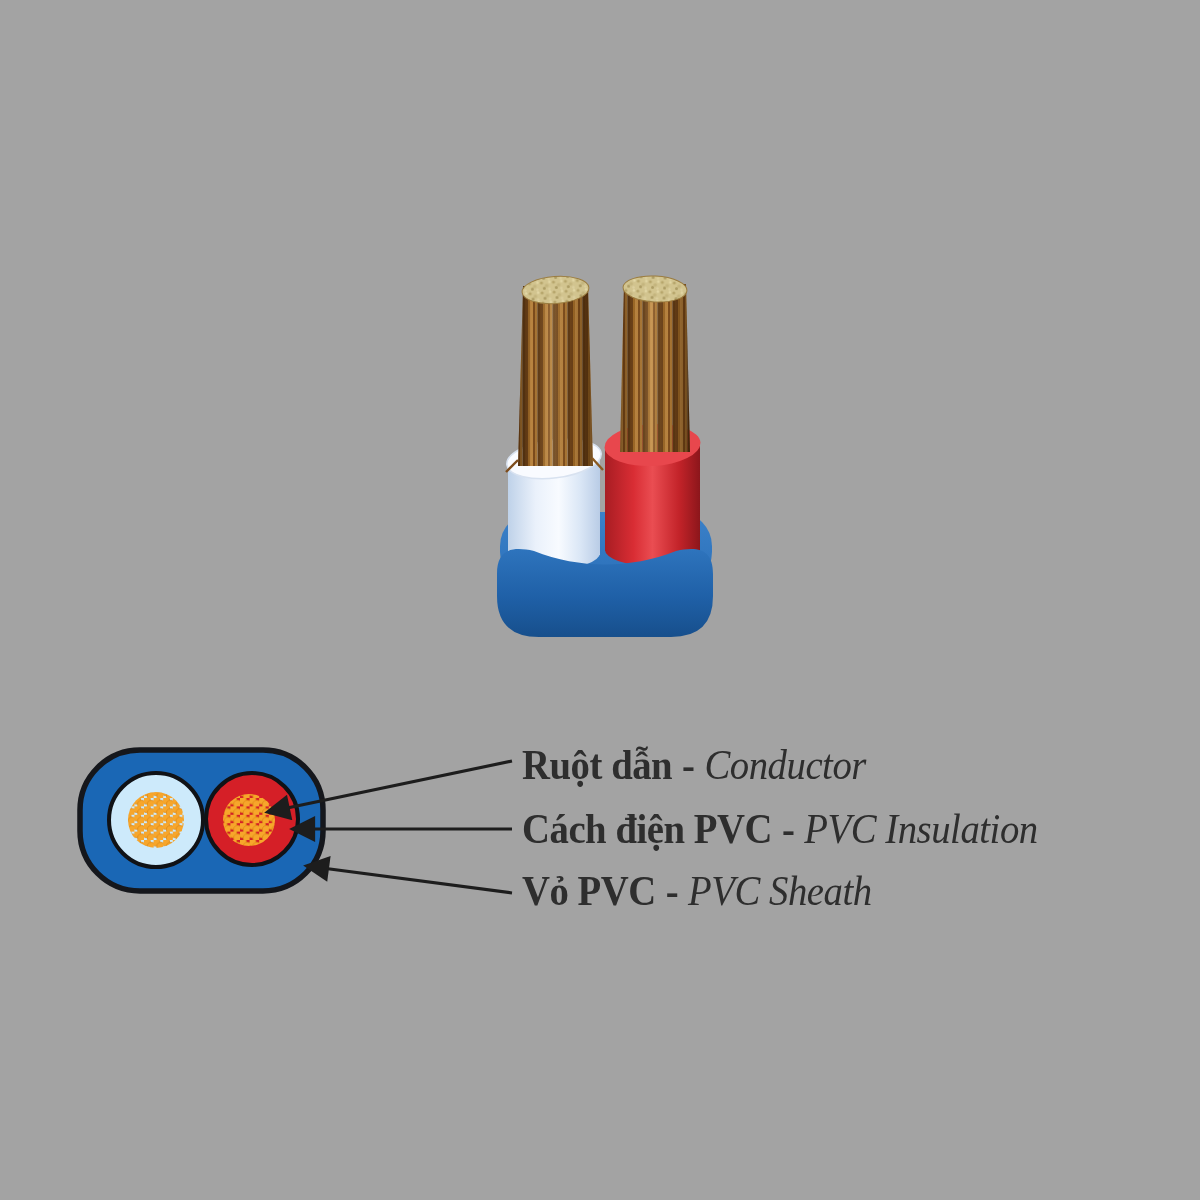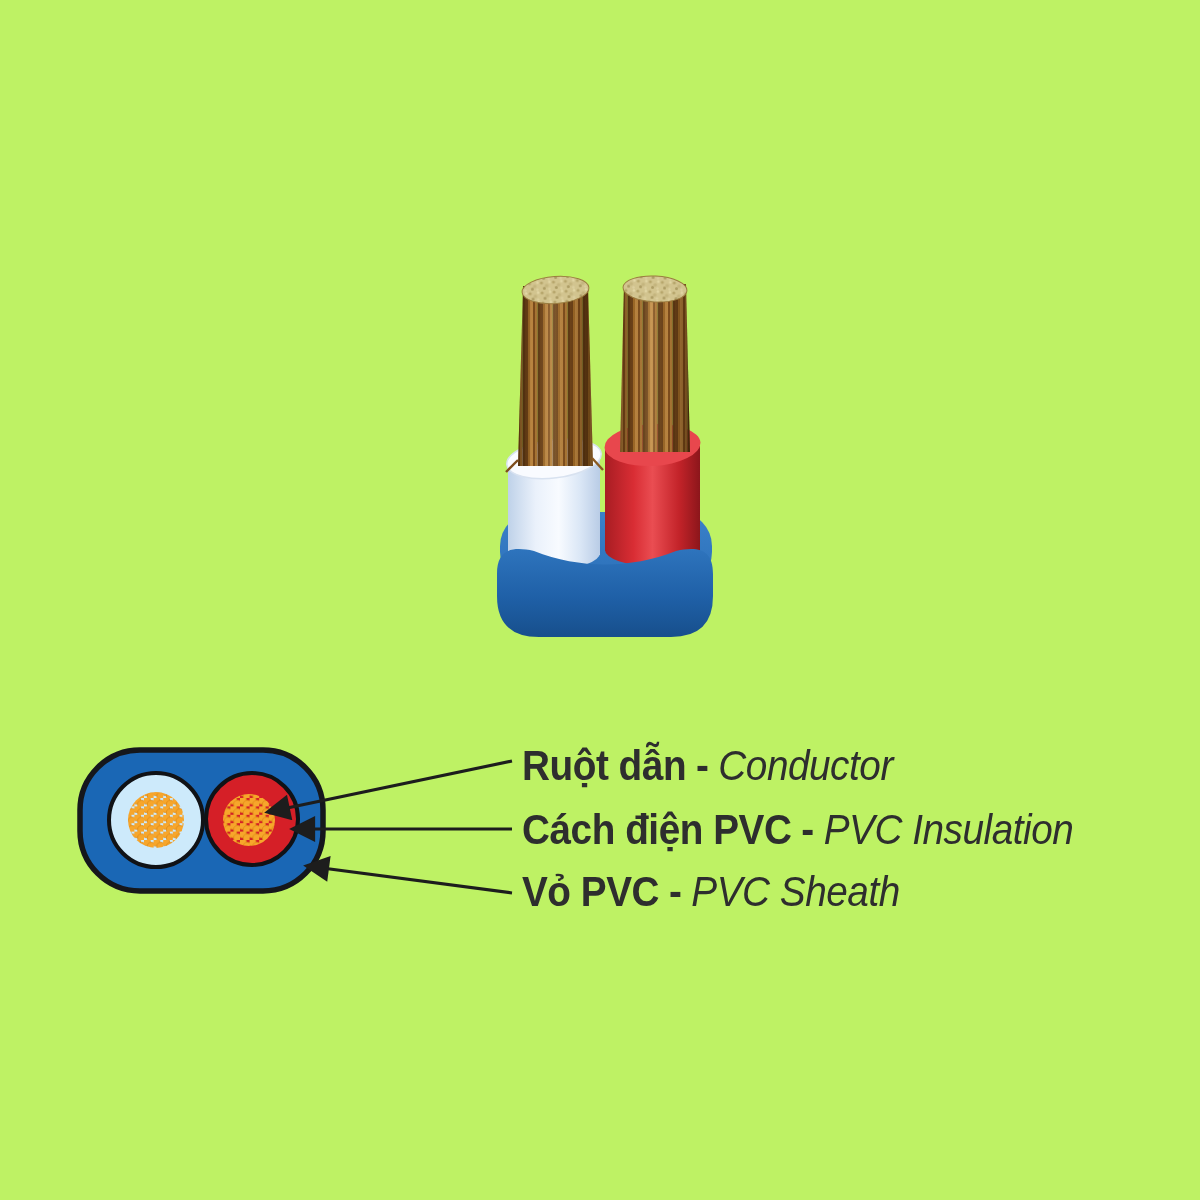--- a/index.html
+++ b/index.html
@@ -1,17 +1,17 @@
 <!DOCTYPE html>
 <html><head>
 <meta charset="utf-8">
 <style>
   html,body{margin:0;padding:0;background:#ffffff;}
-  .stage{position:relative;width:1200px;height:1200px;background:#bef264;overflow:hidden;
-         font-family:Liberation Sans, sans-serif;}
+  .stage{position:relative;width:1200px;height:1200px;background:#a3a3a3;overflow:hidden;
+         font-family:Liberation Serif, serif;}
   .gfx{position:absolute;left:0;top:0;width:1200px;height:1200px;}
   .legend-row{position:absolute;left:522px;height:52px;line-height:52px;white-space:nowrap;
               font-size:43px;color:#2e2e2e;transform:scaleX(.9);transform-origin:left center;
               letter-spacing:-0.5px;}
   .row-1{top:739px;} .row-2{top:803px;} .row-3{top:865px;}
   .vi{font-weight:700;}
   .sep{font-weight:700;margin:0 11px;}
   .en{font-style:italic;font-weight:400;}
 </style>
 </head>

